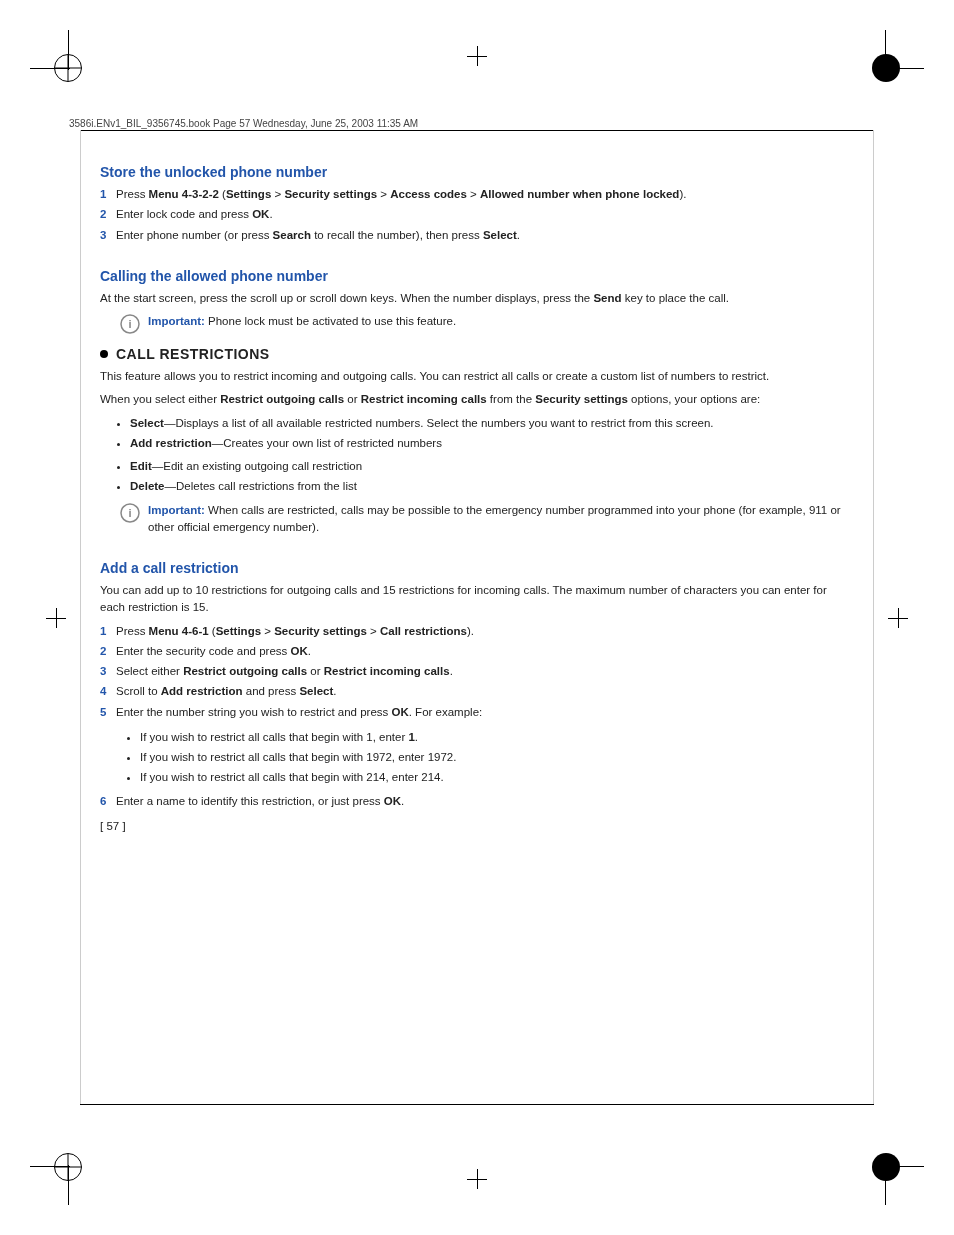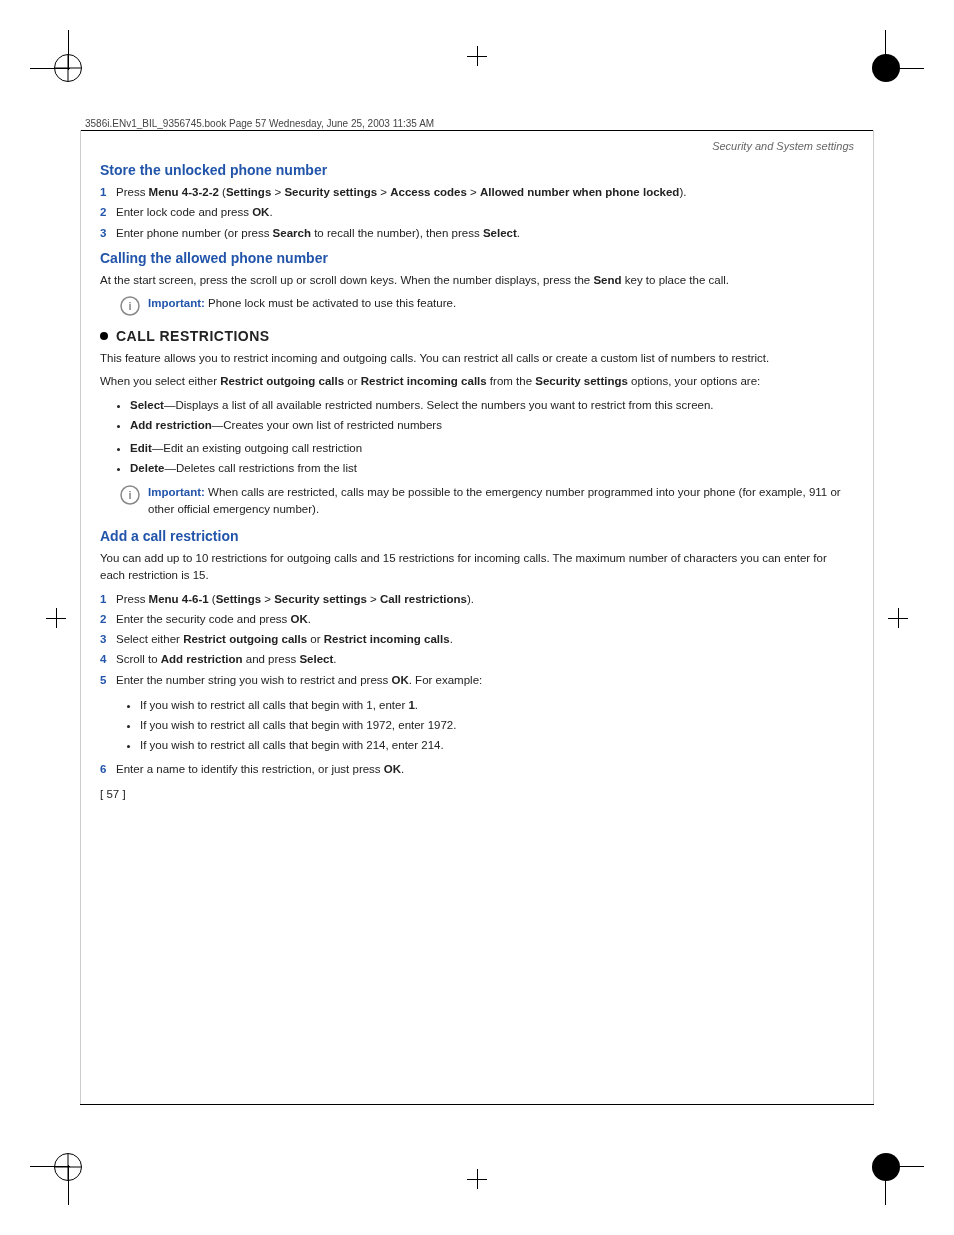--- a/index.html
+++ b/index.html
@@ -85,21 +85,21 @@
       top: 130px;
       left: 80px;
       right: 80px;
       height: 1px;
       background: #000;
     }
 
     .header-text {
       position: absolute;
       top: 118px;
-      left: 85px;
+      left: 69px;
       font-size: 10px;
       color: #444;
       font-family: Arial, Helvetica, sans-serif;
     }
 
     
     .footer-line {
       position: absolute;
       bottom: 130px;
       left: 80px;
@@ -158,21 +158,21 @@
     .bullet-intro ul li {
       margin-bottom: 4px;
       font-size: 11.5px;
       line-height: 1.5;
     }
 
     .section-title {
       color: #2255aa;
       font-size: 14px;
       font-weight: bold;
-      margin-top: 4px;
+      margin-top: 24px;
       margin-bottom: 6px;
     }
 
     .numbered-list {
       padding-left: 0;
       list-style: none;
       margin-bottom: 8px;
     }
 
     .numbered-list li {
@@ -342,21 +342,20 @@
   <div class="header-line"></div>
   <div class="header-text">3586i.ENv1_BIL_9356745.book  Page 57  Wednesday, June 25, 2003  11:35 AM</div>
 
   <div class="vline-left"></div>
   <div class="vline-right"></div>
 
   <div class="footer-line"></div>
 
   <div class="content">
 
-    <div class="section-header-italic">Security and System settings</div>
 
 
     <div class="section-title">Store the unlocked phone number</div>
 
     <ol class="numbered-list">
       <li>
         <span class="num">1</span>
         Press <span class="bold">Menu 4-3-2-2</span> (<span class="bold">Settings</span> &gt; <span class="bold">Security settings</span> &gt; <span class="bold">Access codes</span> &gt; <span class="bold">Allowed number when phone locked</span>).
       </li>
       <li>

